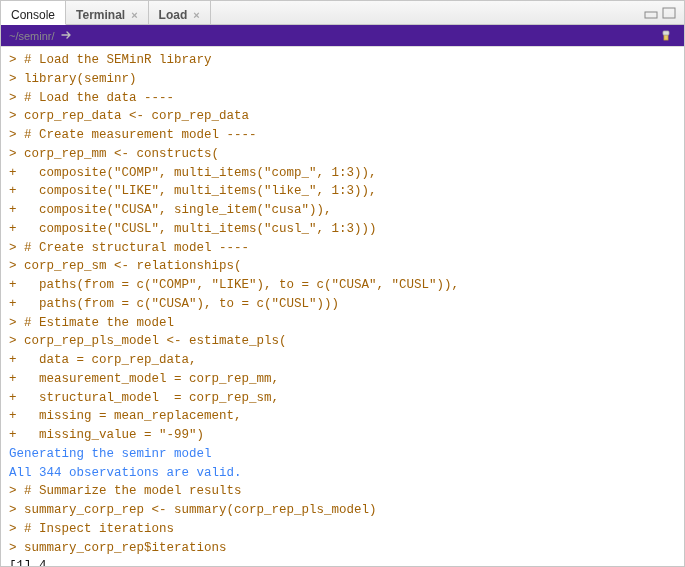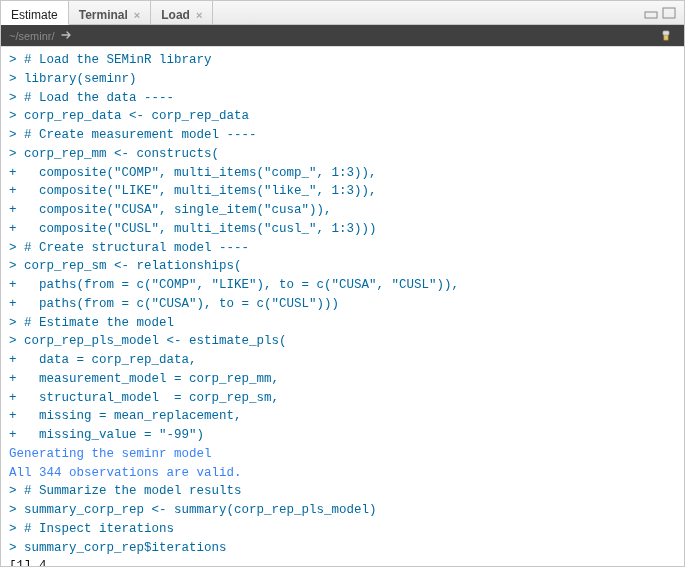--- a/index.html
+++ b/index.html
@@ -53,53 +53,53 @@
   .tab-bar .spacer { flex: 1; }
   .win-icons {
     display: flex;
     align-items: center;
     gap: 2px;
     padding-right: 6px;
   }
   .win-icons svg { display: block; }
   .path-bar {
     height: 22px;
-    background: #404040;
+    background: #4c1d95;
     border-bottom: 1px solid #dcdcdc;
     display: flex;
     align-items: center;
     font-family: "Segoe UI", Arial, sans-serif;
     font-size: 11px;
     color: #888;
     padding: 0 8px;
   }
   .path-bar .pathtext { color: #8a8a8a; }
   .path-bar .go-icon { margin-left: 6px; }
   .path-bar .right { margin-left: auto; }
   .console-body {
     flex: 1;
     padding: 4px 8px 6px 8px;
     overflow: auto;
     line-height: 1.5;
     white-space: pre;
     font-size: 12.5px;
   }
   .line { white-space: pre; }
-  .c-blue   { color: #0369a1; }
+  .c-blue   { color: #a16207; }
   .c-brown  { color: #3b82f6; }
   .c-black  { color: #111; }
 </style>
 </head>
 <body>
 
 <div class="pane">
 
   <div class="tab-bar">
     <div class="tab active">
-      <span>Estimate</span>
+      <span>Console</span>
     </div>
     <div class="tab">
       <span>Terminal</span>
       <span class="close">×</span>
     </div>
     <div class="tab">
       <span>Load</span>
       <span class="close">×</span>
     </div>
     <div class="spacer"></div>

